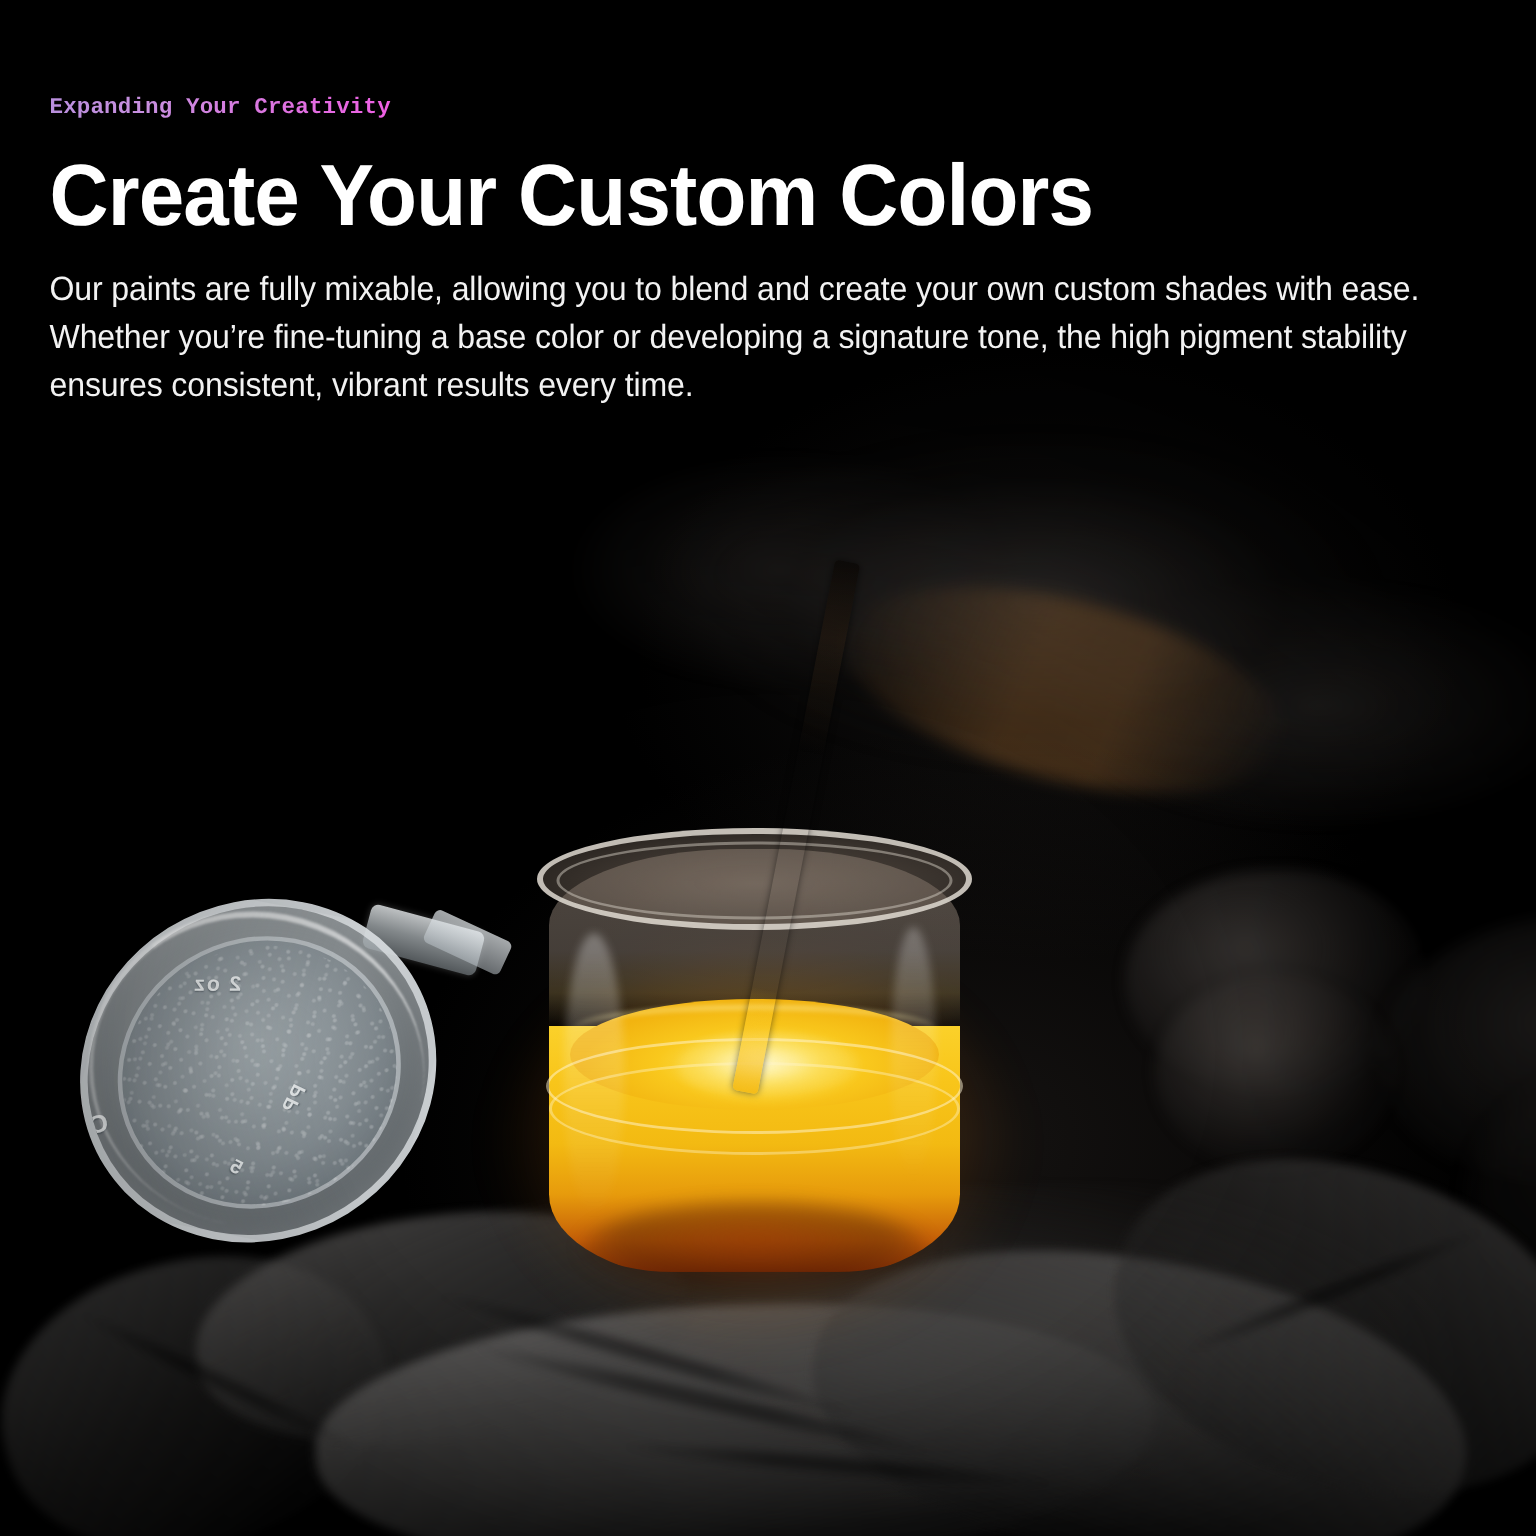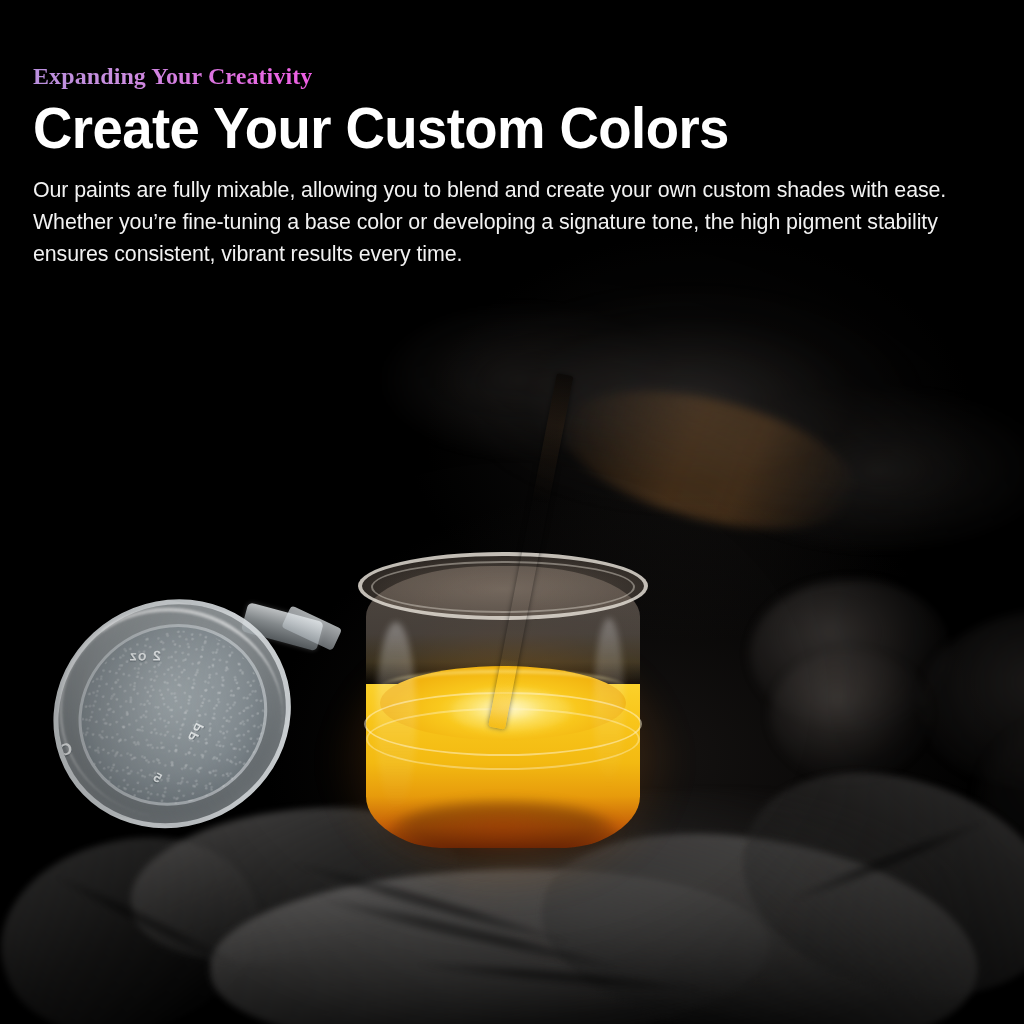--- a/index.html
+++ b/index.html
@@ -20,26 +20,26 @@
 
   
   .text-block {
     position: absolute;
     left: 33px;
     top: 62px;
     width: 960px;
     z-index: 40;
   }
   .eyebrow {
-    font-family: Liberation Serif, serif;
-    font-size: 24px;
+    font-family: Liberation Mono, monospace;
+    font-size: 15px;
     font-weight: 600;
     letter-spacing: 0.1px;
     line-height: 1.2;
-    margin: 0 0 6px 0;
+    margin: 0 0 19px 0;
     display: inline-block;
     background: linear-gradient(90deg, #b98fdd 0%, #c98fe0 30%, #dc74e0 65%, #ef5fe4 100%);
     -webkit-background-clip: text;
     background-clip: text;
     color: transparent;
     -webkit-text-fill-color: transparent;
   }
   .headline {
     font-family: "Liberation Sans Narrow", "Liberation Sans", sans-serif;
     font-size: 58px;

